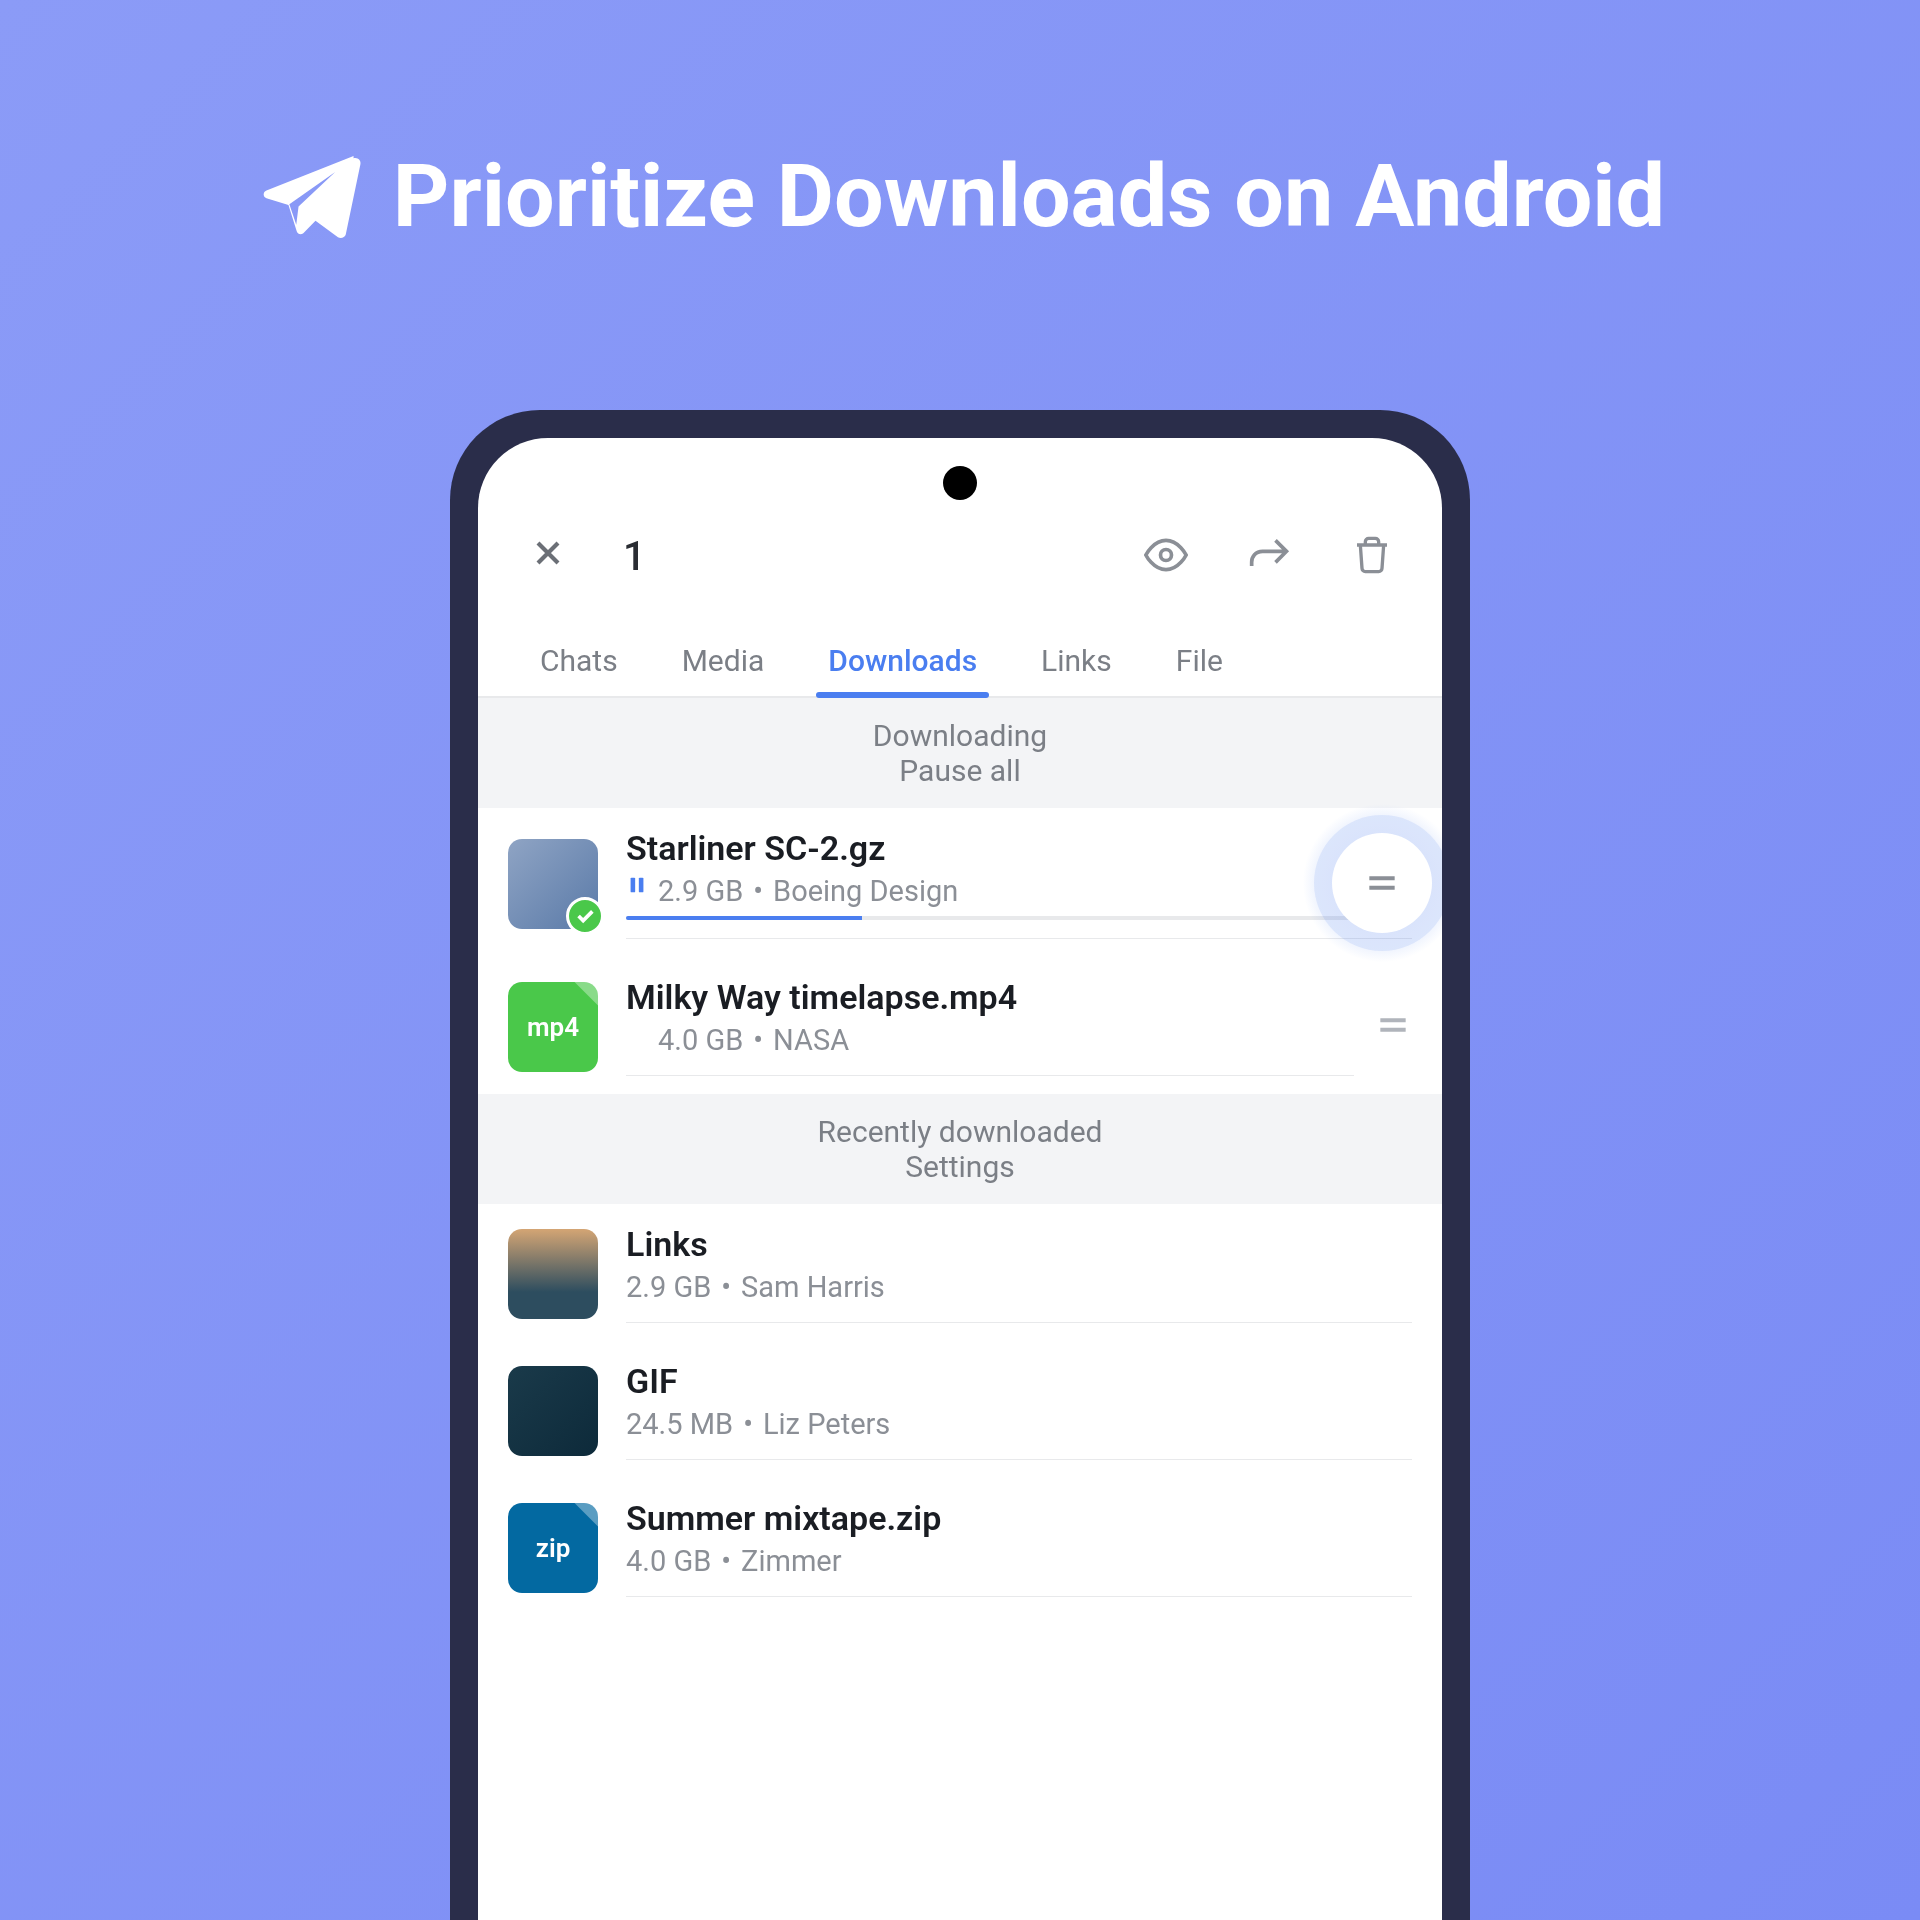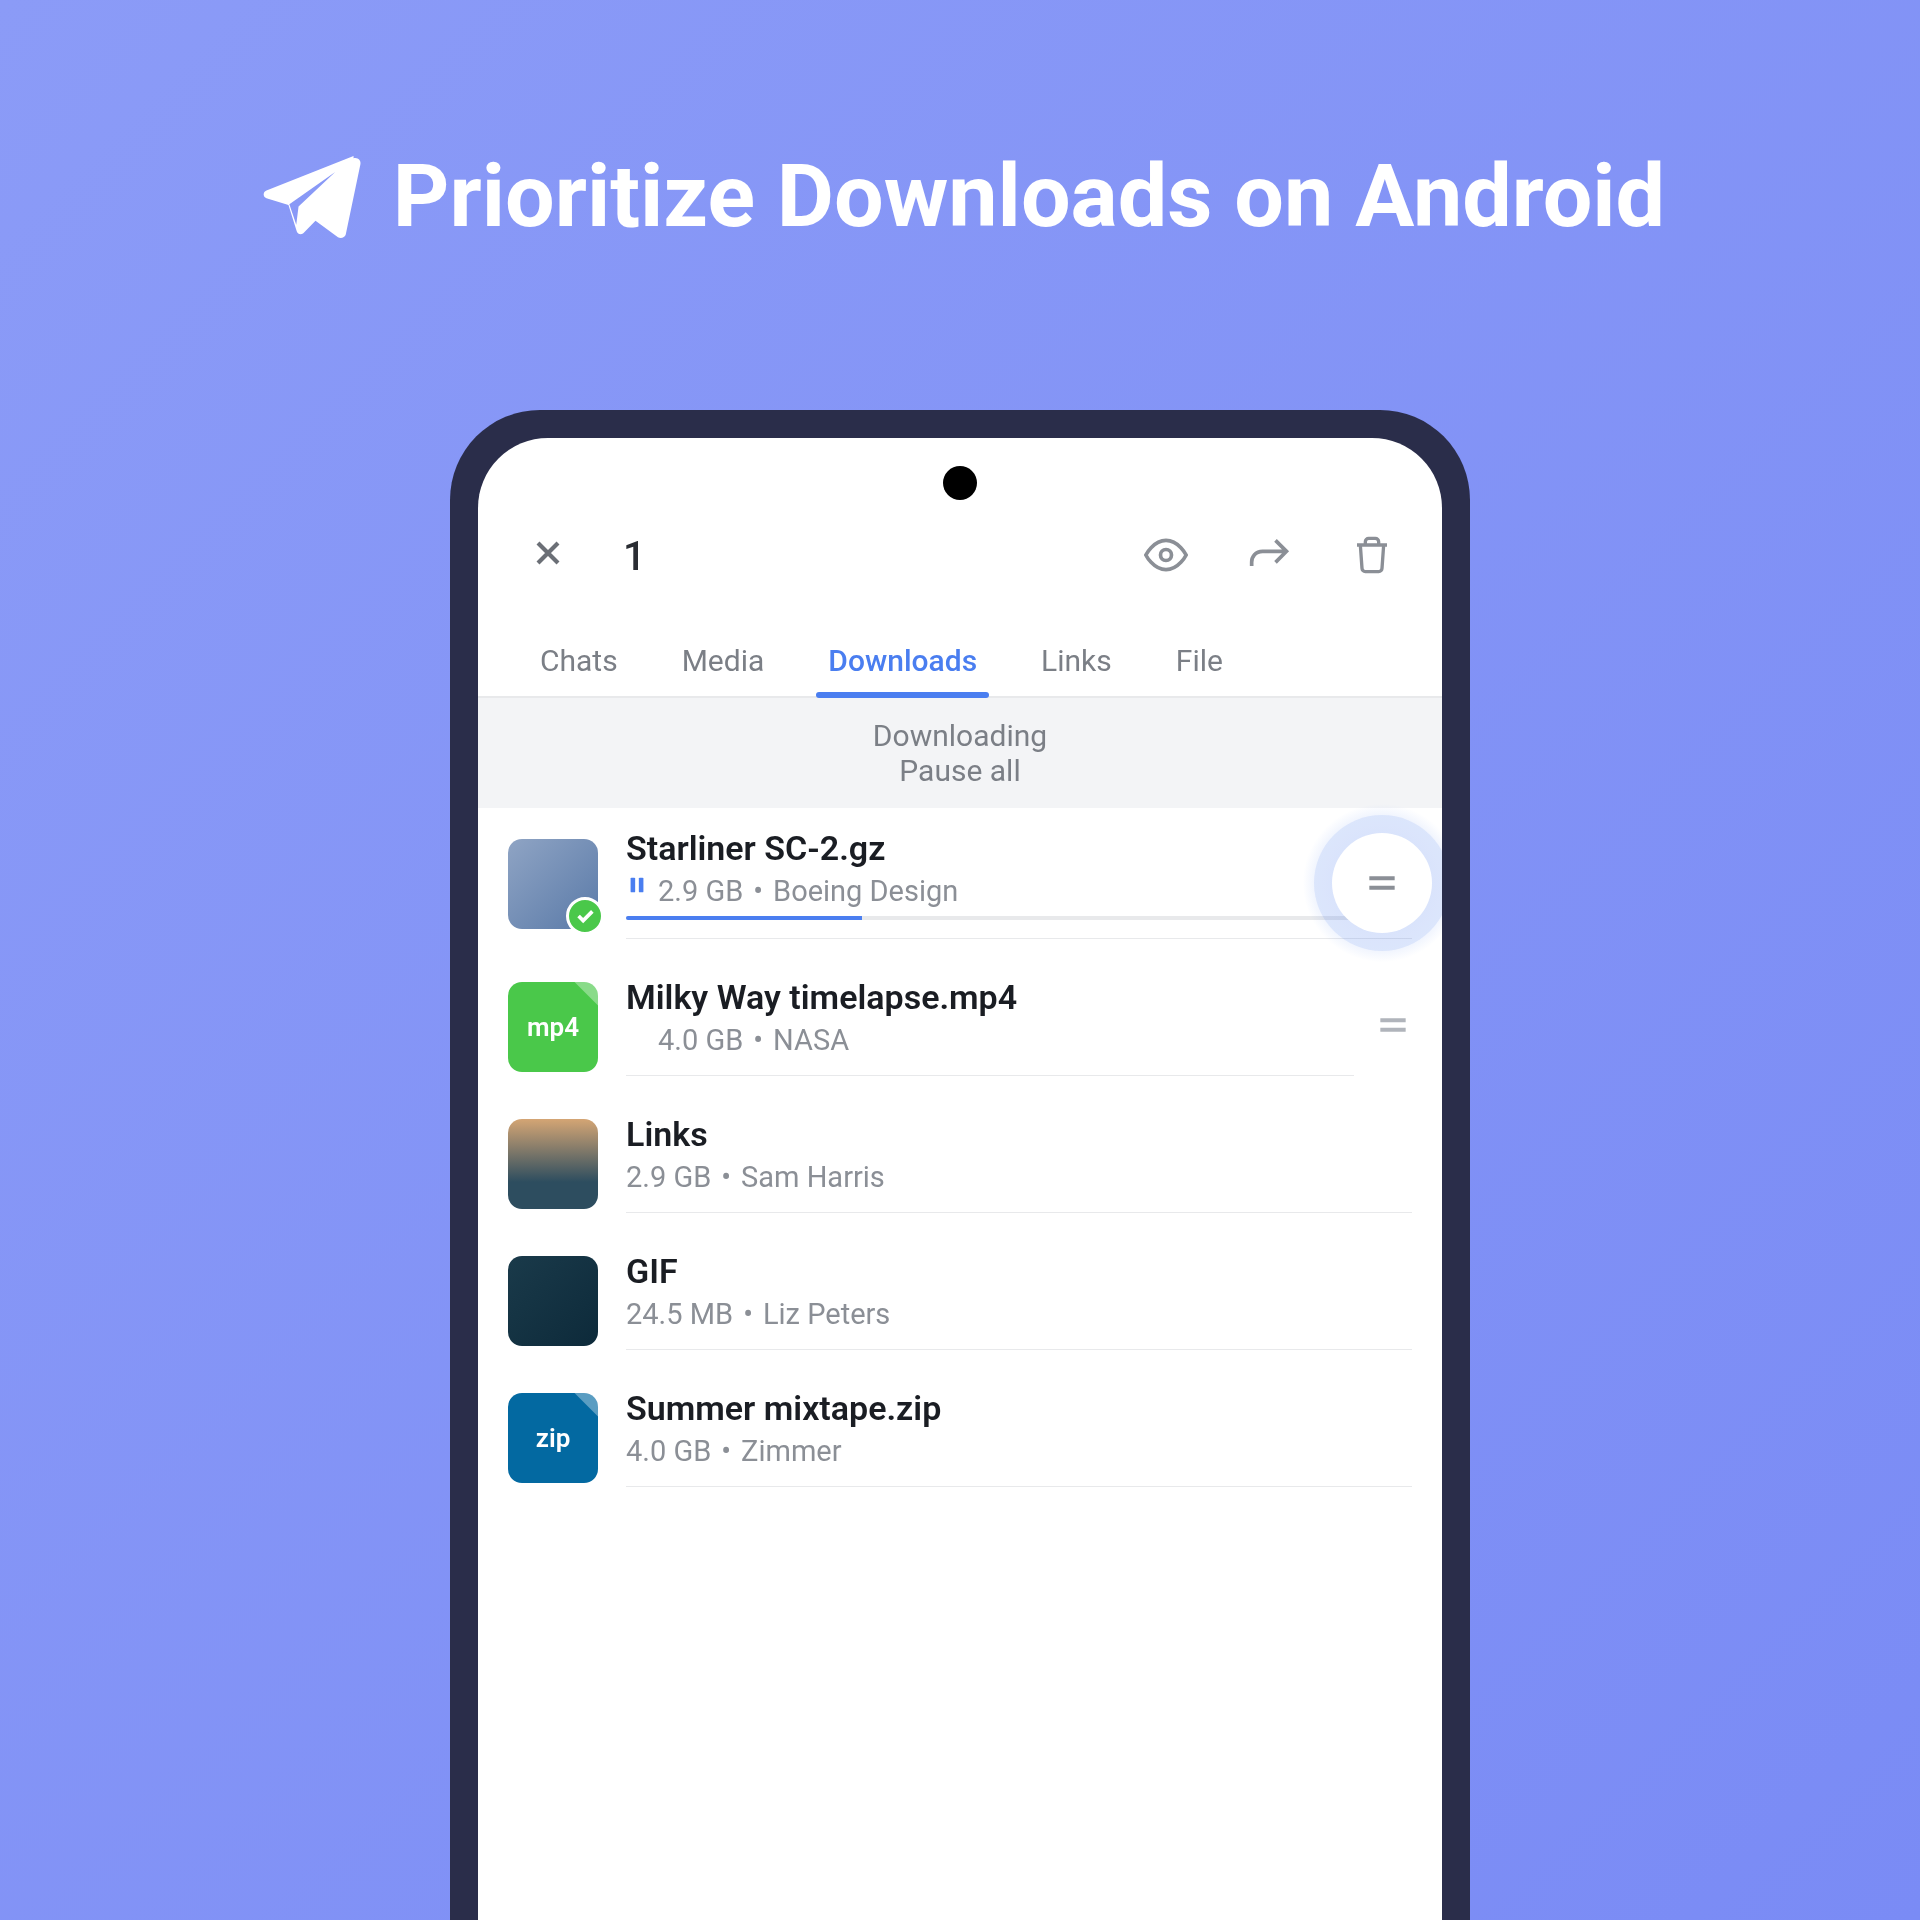--- a/index.html
+++ b/index.html
@@ -351,20 +351,24 @@
           <span>NASA</span>
         </div>
       </div>
       <div class="drag-handle">
         <svg width="38" height="38" viewBox="0 0 24 24" fill="none" stroke="currentColor" stroke-width="2.5">
             <path d="M4 9h16M4 15h16"></path>
           </svg>
       </div>
     </div>
 
+    <div class="section-header">
+      <span>Recently downloaded</span>
+      <span>Settings</span>
+    </div>
 
     <div class="list-item">
       <div class="item-thumb">
           <div class="thumb-img thumb-gradient2"></div>
         </div>
       <div class="item-content">
         <div class="item-title">Links</div>
         <div class="item-meta">
           <span>2.9 GB</span>
           <span>•</span>

